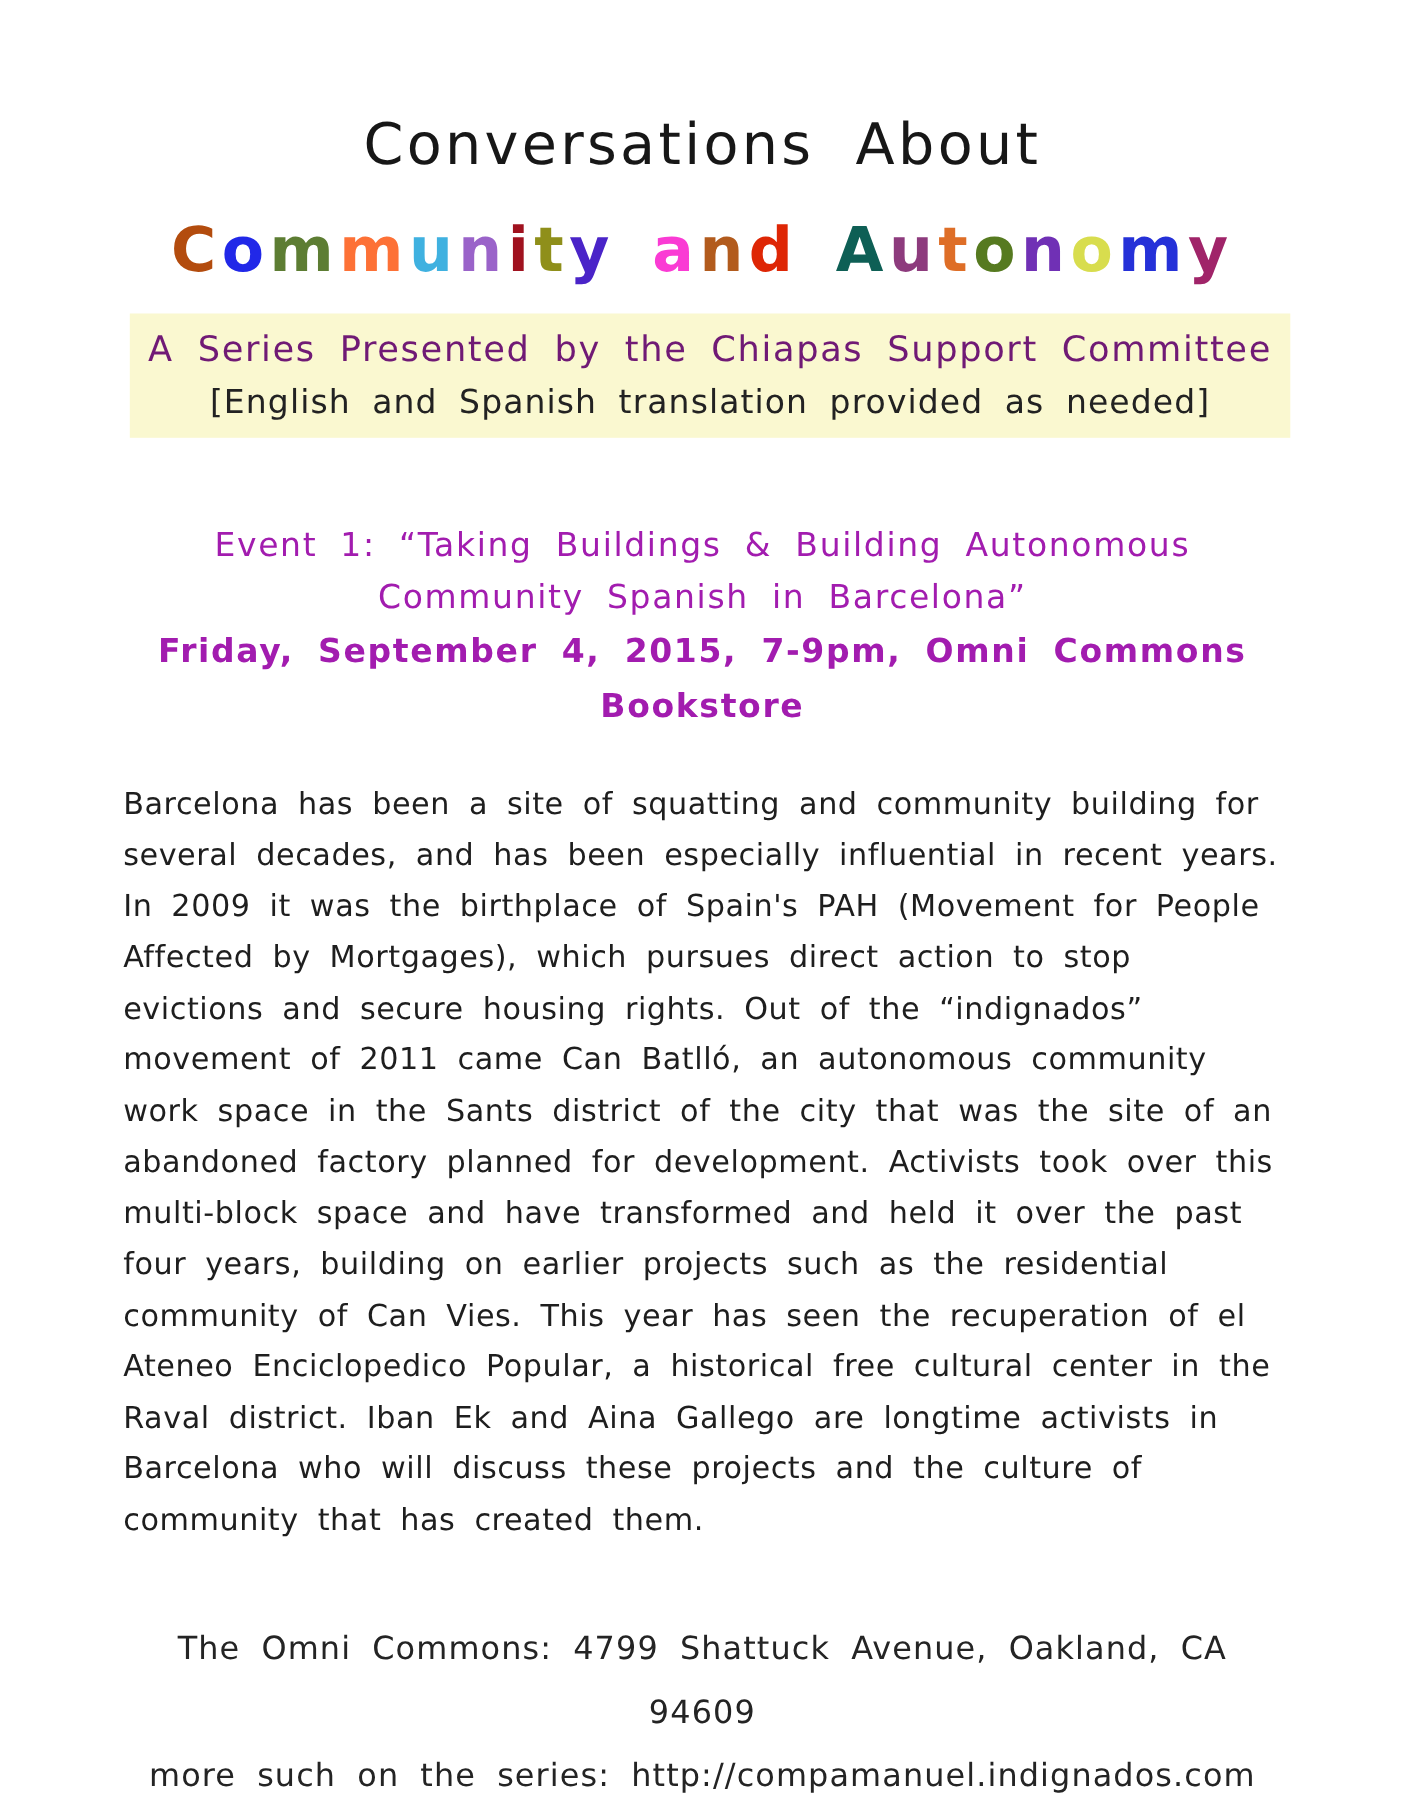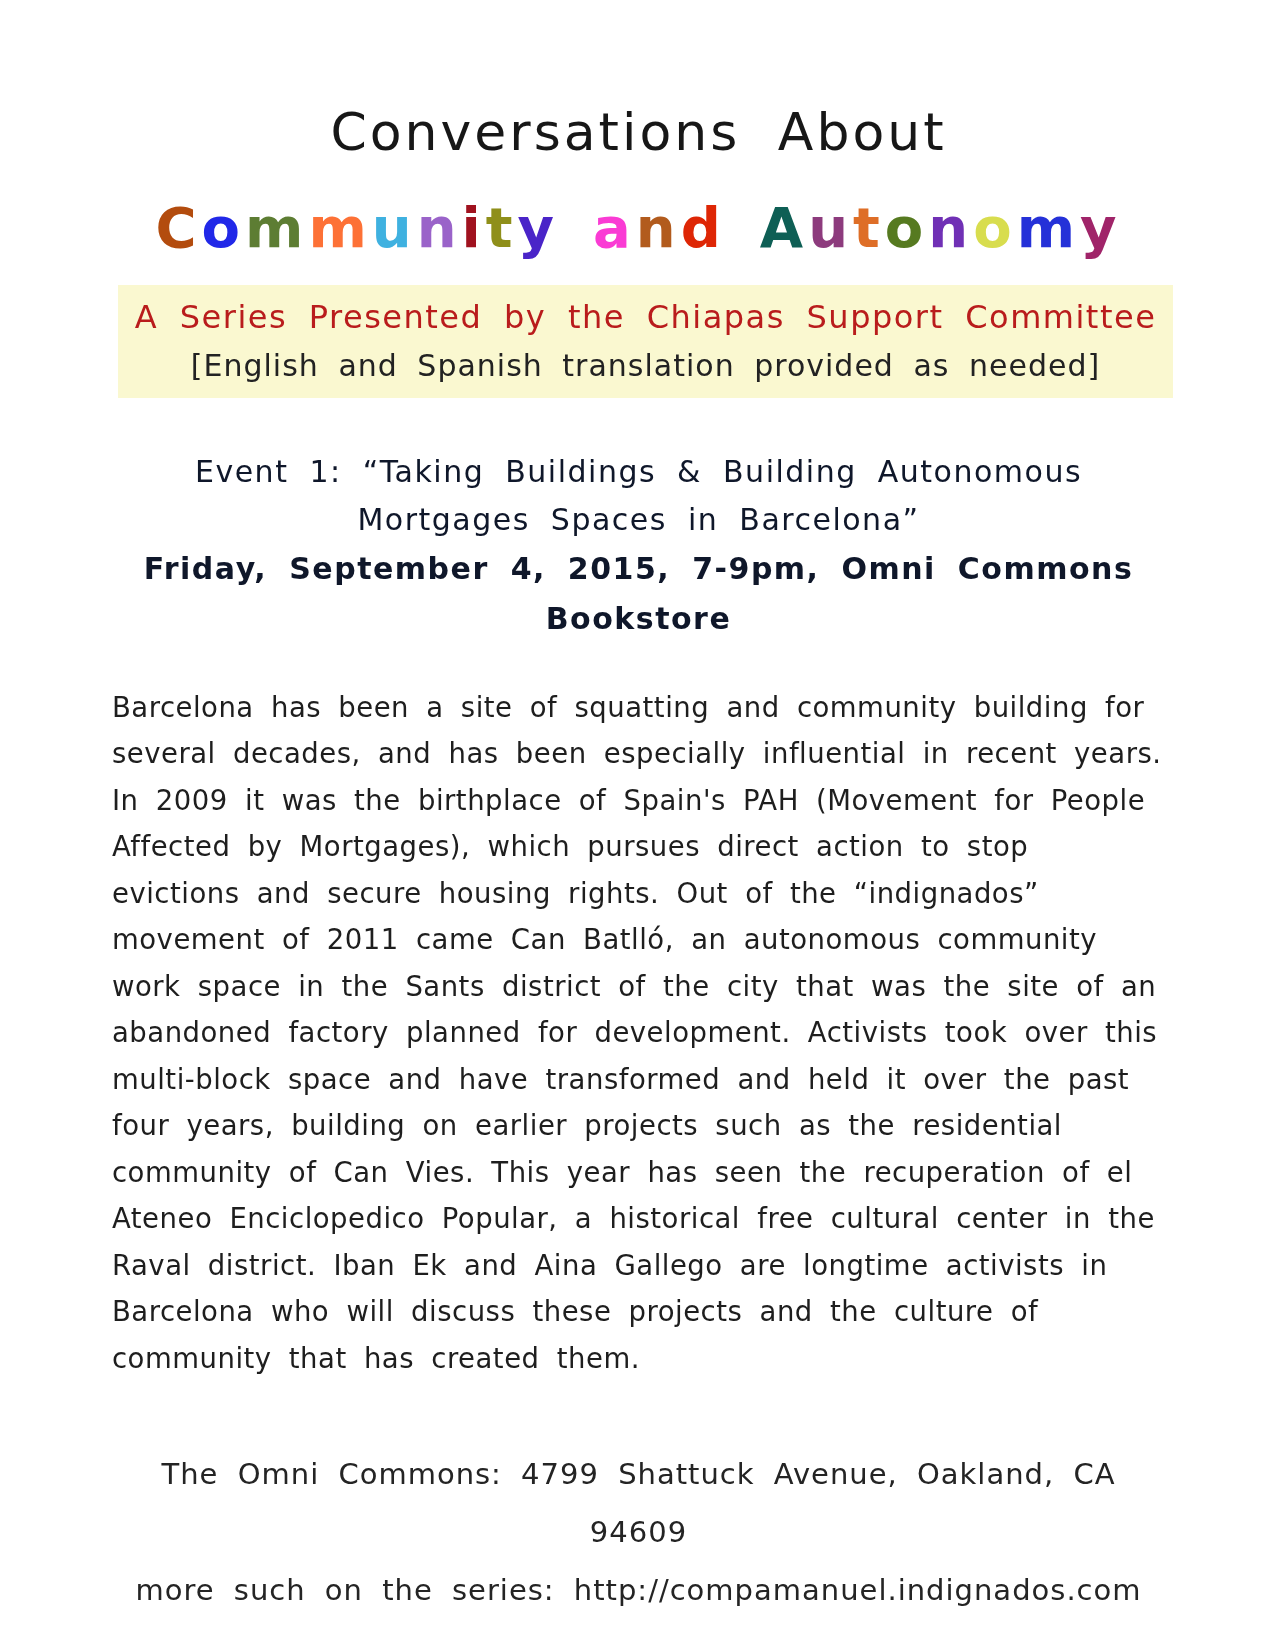--- a/index.html
+++ b/index.html
@@ -44,37 +44,37 @@
     margin-left: 6px;
     margin-right: -8px;
     padding: 13px 10px 15px 10px;
     text-align: center;
   }
   .series-banner .line1 {
     font-size: 32px;
     font-weight: 500;
     letter-spacing: 1.5px;
     word-spacing: 10px;
-    color: #b91c1c;
+    color: #701a75;
   }
   .series-banner .line2 {
     margin-top: 12px;
     font-size: 30px;
     font-weight: 400;
     letter-spacing: 1px;
     word-spacing: 9px;
     color: #222;
   }
   .event-block {
-    margin-top: 50px;
+    margin-top: 74px;
     text-align: center;
     font-size: 30px;
     letter-spacing: 1.5px;
     word-spacing: 10px;
-    color: #0f172a;
+    color: #a21caf;
   }
   .event-block .event-line { line-height: 48px; font-weight: 500; }
   .event-block .event-datetime { line-height: 50px; font-weight: 700; }
   .body-paragraph {
     margin-top: 40px;
     font-size: 27.5px;
     line-height: 46.5px;
     letter-spacing: 0.5px;
     word-spacing: 8px;
     color: #1e1e1e;
@@ -100,21 +100,21 @@
 
   <div class="colored-title"><span style="color: rgb(179, 76, 14);">C</span><span style="color: rgb(33, 40, 232);">o</span><span style="color: rgb(93, 125, 51);">m</span><span style="color: rgb(253, 113, 54);">m</span><span style="color: rgb(63, 177, 224);">u</span><span style="color: rgb(154, 99, 201);">n</span><span style="color: rgb(160, 18, 31);">i</span><span style="color: rgb(143, 143, 26);">t</span><span style="color: rgb(74, 36, 200);">y</span><span class="sp"> </span><span style="color: rgb(250, 59, 212);">a</span><span style="color: rgb(178, 91, 29);">n</span><span style="color: rgb(222, 38, 5);">d</span><span class="sp"> </span><span style="color: rgb(14, 95, 85);">A</span><span style="color: rgb(141, 59, 125);">u</span><span style="color: rgb(222, 110, 39);">t</span><span style="color: rgb(86, 122, 32);">o</span><span style="color: rgb(112, 48, 181);">n</span><span style="color: rgb(216, 221, 78);">o</span><span style="color: rgb(37, 49, 216);">m</span><span style="color: rgb(160, 36, 105);">y</span></div>
 
   <div class="series-banner" style="background: rgb(250, 248, 208);">
     <div class="line1">A Series Presented by the Chiapas Support Committee</div>
     <div class="line2">[English and Spanish translation provided as needed]</div>
   </div>
 
   <div class="event-block">
     <div class="event-line">Event 1: “Taking Buildings &amp; Building Autonomous</div>
-    <div class="event-line">Mortgages Spaces in Barcelona”</div>
+    <div class="event-line">Community Spanish in Barcelona”</div>
     <div class="event-datetime">Friday, September 4, 2015, 7-9pm, Omni Commons Bookstore</div>
   </div>
 
   <div class="body-paragraph">Barcelona has been a site of squatting and community building for several decades, and has been especially influential in recent years. In 2009 it was the birthplace of Spain's PAH (Movement for People Affected by Mortgages), which pursues direct action to stop evictions and secure housing rights. Out of the “indignados” movement of 2011 came Can Batlló, an autonomous community work space in the Sants district of the city that was the site of an abandoned factory planned for development. Activists took over this multi-block space and have transformed and held it over the past four years, building on earlier projects such as the residential community of Can Vies. This year has seen the recuperation of el Ateneo Enciclopedico Popular, a historical free cultural center in the Raval district. Iban Ek and Aina Gallego are longtime activists in Barcelona who will discuss these projects and the culture of community that has created them.</div>
 
   <div class="flyer-footer">
     <div class="footer-line">The Omni Commons: 4799 Shattuck Avenue, Oakland, CA 94609</div>
     <div class="footer-line">
       <span>more such on the series: </span><span class="series-url">http://compamanuel.indignados.com</span>
     </div>

